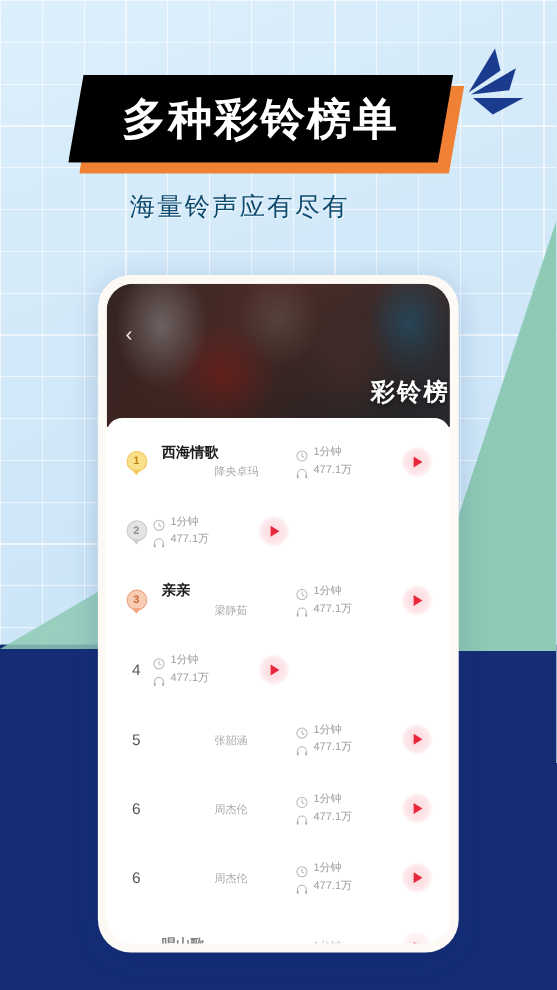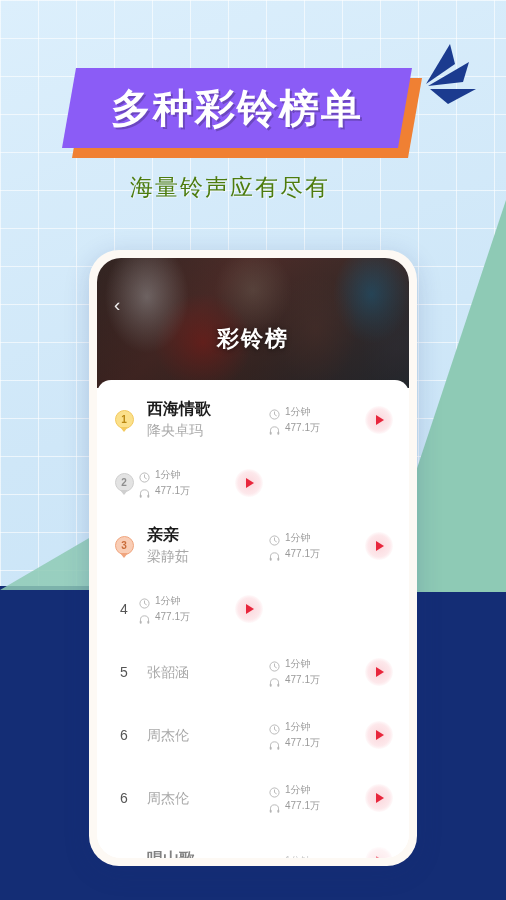--- a/index.html
+++ b/index.html
@@ -39,31 +39,31 @@
 
   
   .banner-wrap{ position:absolute; left:62px; top:68px; width:350px; height:80px; }
   .banner-shadow{
     position:absolute; left:10px; top:10px; width:350px; height:80px;
     background:#f08033;
     clip-path:polygon(14px 0, 100% 0, calc(100% - 14px) 100%, 0 100%);
   }
   .banner-main{
     position:absolute; left:0; top:0; width:350px; height:80px;
-    background:#8b5cf6;
+    background:#000000;
     clip-path:polygon(14px 0, 100% 0, calc(100% - 14px) 100%, 0 100%);
     display:flex; align-items:center; justify-content:center;
   }
   .banner-main span{
     color:#ffffff; font-size:40px; font-weight:bold; letter-spacing:2px;
     text-shadow:2px 2px 0 rgba(0,0,0,.22);
   }
   .subtitle{
-    position:absolute; left:12px; top:172px; width:436px; text-align:center;
-    color:#4d7c0f; font-size:23px; letter-spacing:2px; font-weight:500;
+    position:absolute; left:0; top:172px; width:436px; text-align:center;
+    color:#0c4a6e; font-size:23px; letter-spacing:2px; font-weight:500;
     text-shadow:1px 1px 1px rgba(255,255,255,.7);
   }
 
   
   .phone{
     position:absolute; left:89px; top:250px; width:328px; height:616px;
     background:#fdf9f4; border-radius:30px;
     box-shadow:0 6px 26px rgba(20,45,117,.18);
     padding:8px; overflow:hidden;
   }
@@ -85,21 +85,21 @@
   }
   .hero::after{
     content:""; position:absolute; inset:0;
     background:linear-gradient(to bottom, rgba(25,18,16,.25), rgba(20,14,12,.45));
   }
   .back-chevron{
     position:absolute; left:17px; top:37px; z-index:3;
     color:#fff; font-size:19px; line-height:1; opacity:.92; cursor:pointer;
   }
   .hero-title{
-    position:absolute; left:0; right:0; top:66px; z-index:3; text-align:center;
+    position:absolute; left:0; right:0; top:84px; z-index:3; text-align:right;
     color:#fff; font-size:22px; font-weight:bold; letter-spacing:2px;
     text-shadow:0 1px 5px rgba(0,0,0,.55);
   }
 
   
   .list-card{
     position:absolute; left:0; right:0; top:122px; bottom:0;
     background:#fff; border-radius:14px 14px 0 0;
     padding:8px 0 0 0; overflow:hidden;
   }
@@ -120,22 +120,22 @@
   }
   .medal.m1{ background:#fbe08a; color:#b98712; border:1.5px solid #f3c95d;}
   .medal.m1::after{ border-top:5px solid #f3c95d; }
   .medal.m2{ background:#e3e3e3; color:#8e8e8e; border:1.5px solid #cfcfcf;}
   .medal.m2::after{ border-top:5px solid #cfcfcf; }
   .medal.m3{ background:#f9cdb5; color:#c96c3a; border:1.5px solid #f0a57e;}
   .medal.m3::after{ border-top:5px solid #f0a57e; }
   .rank-num{ font-size:14px; color:#555; }
 
   .titles{ flex:1 1 auto; min-width:0; padding-left:8px; }
-  .song{ font-size:16px; color:#1b1b1b; font-weight:bold; line-height:1.25; }
-  .artist{ font-size:14px; color:#a9a9a9; margin-top:3px; }
+  .song{ font-size:13px; color:#1b1b1b; font-weight:bold; line-height:1.25; }
+  .artist{ font-size:10px; color:#a9a9a9; margin-top:3px;margin-left:48px; }
 
   .meta{ width:96px; flex:0 0 96px; }
   .meta-line{ display:flex; align-items:flex-end; gap:5px; font-size:10px; color:#9a9a9a; line-height:1.6; }
   .meta-line svg{ flex:0 0 auto; }
 
   .play{
     width:28px; flex:0 0 28px; height:28px; border-radius:50%;
     background:radial-gradient(circle,#fbd7dc 0%,#fde8eb 55%,rgba(253,240,242,0) 75%);
     display:flex; align-items:center; justify-content:center; cursor:pointer;
   }

